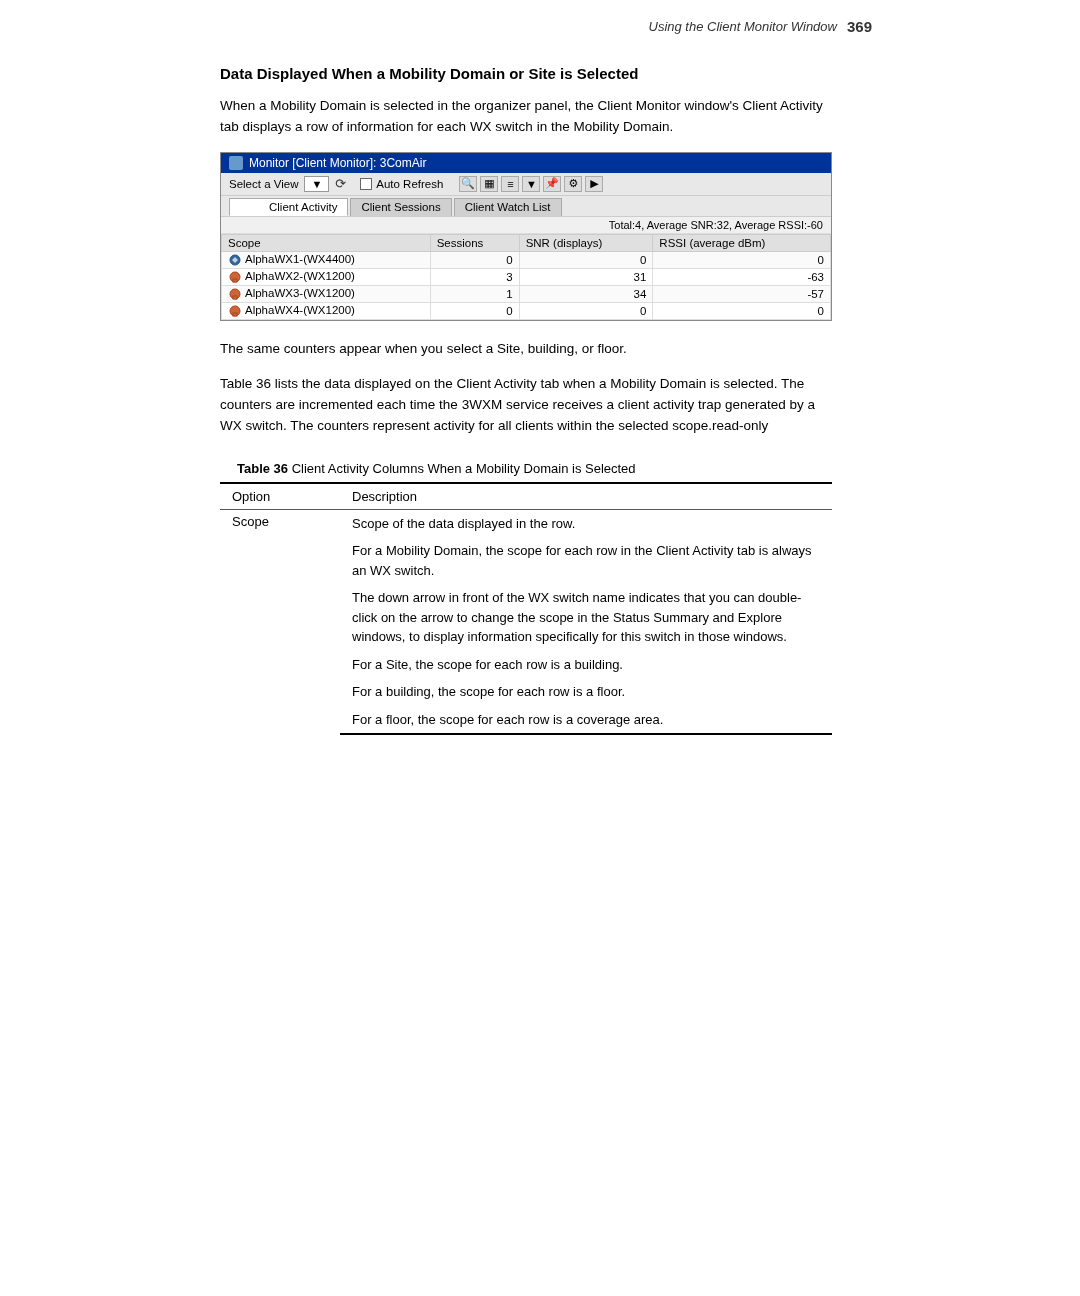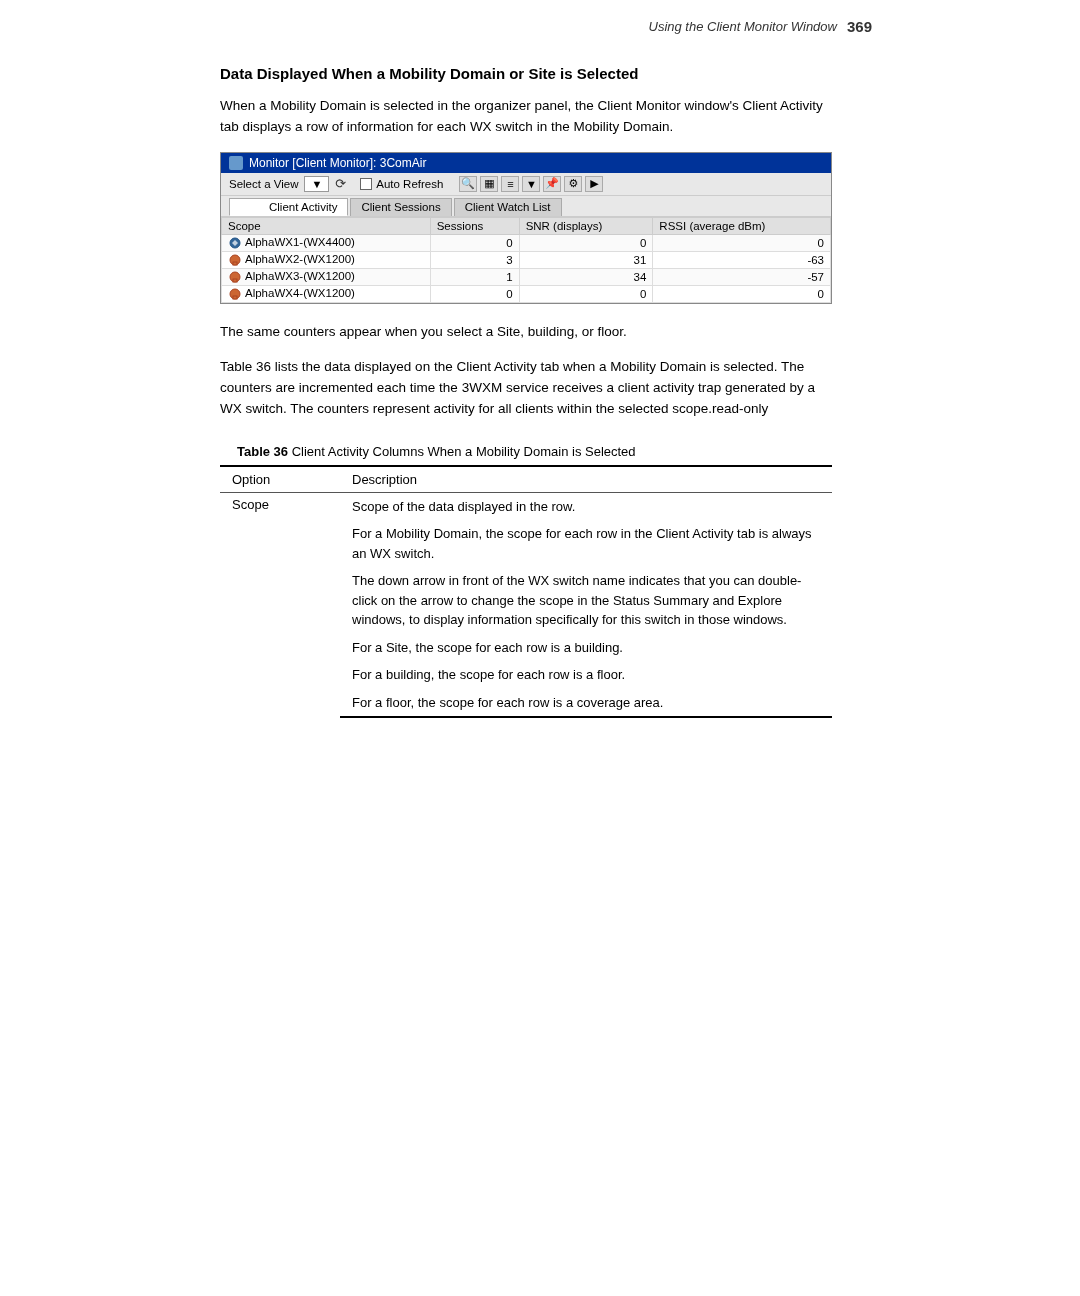--- a/index.html
+++ b/index.html
@@ -333,20 +333,21 @@
       </div>
 
       <div class="tab-bar">
         <div class="tab active">Client Activity</div>
         <div class="tab">Client Sessions</div>
         <div class="tab">Client Watch List</div>
       </div>
 
       <div class="monitor-body">
 
+        <div class="total-bar">Total:4, Average SNR:32, Average RSSI:-60</div>
 
 
         <table class="data-table">
           <thead>
             <tr>
               <th>Scope</th>
               <th class="col-sessions">Sessions</th>
               <th class="col-snr">SNR (displays)</th>
               <th class="col-rssi">RSSI (average dBm)</th>
             </tr>

